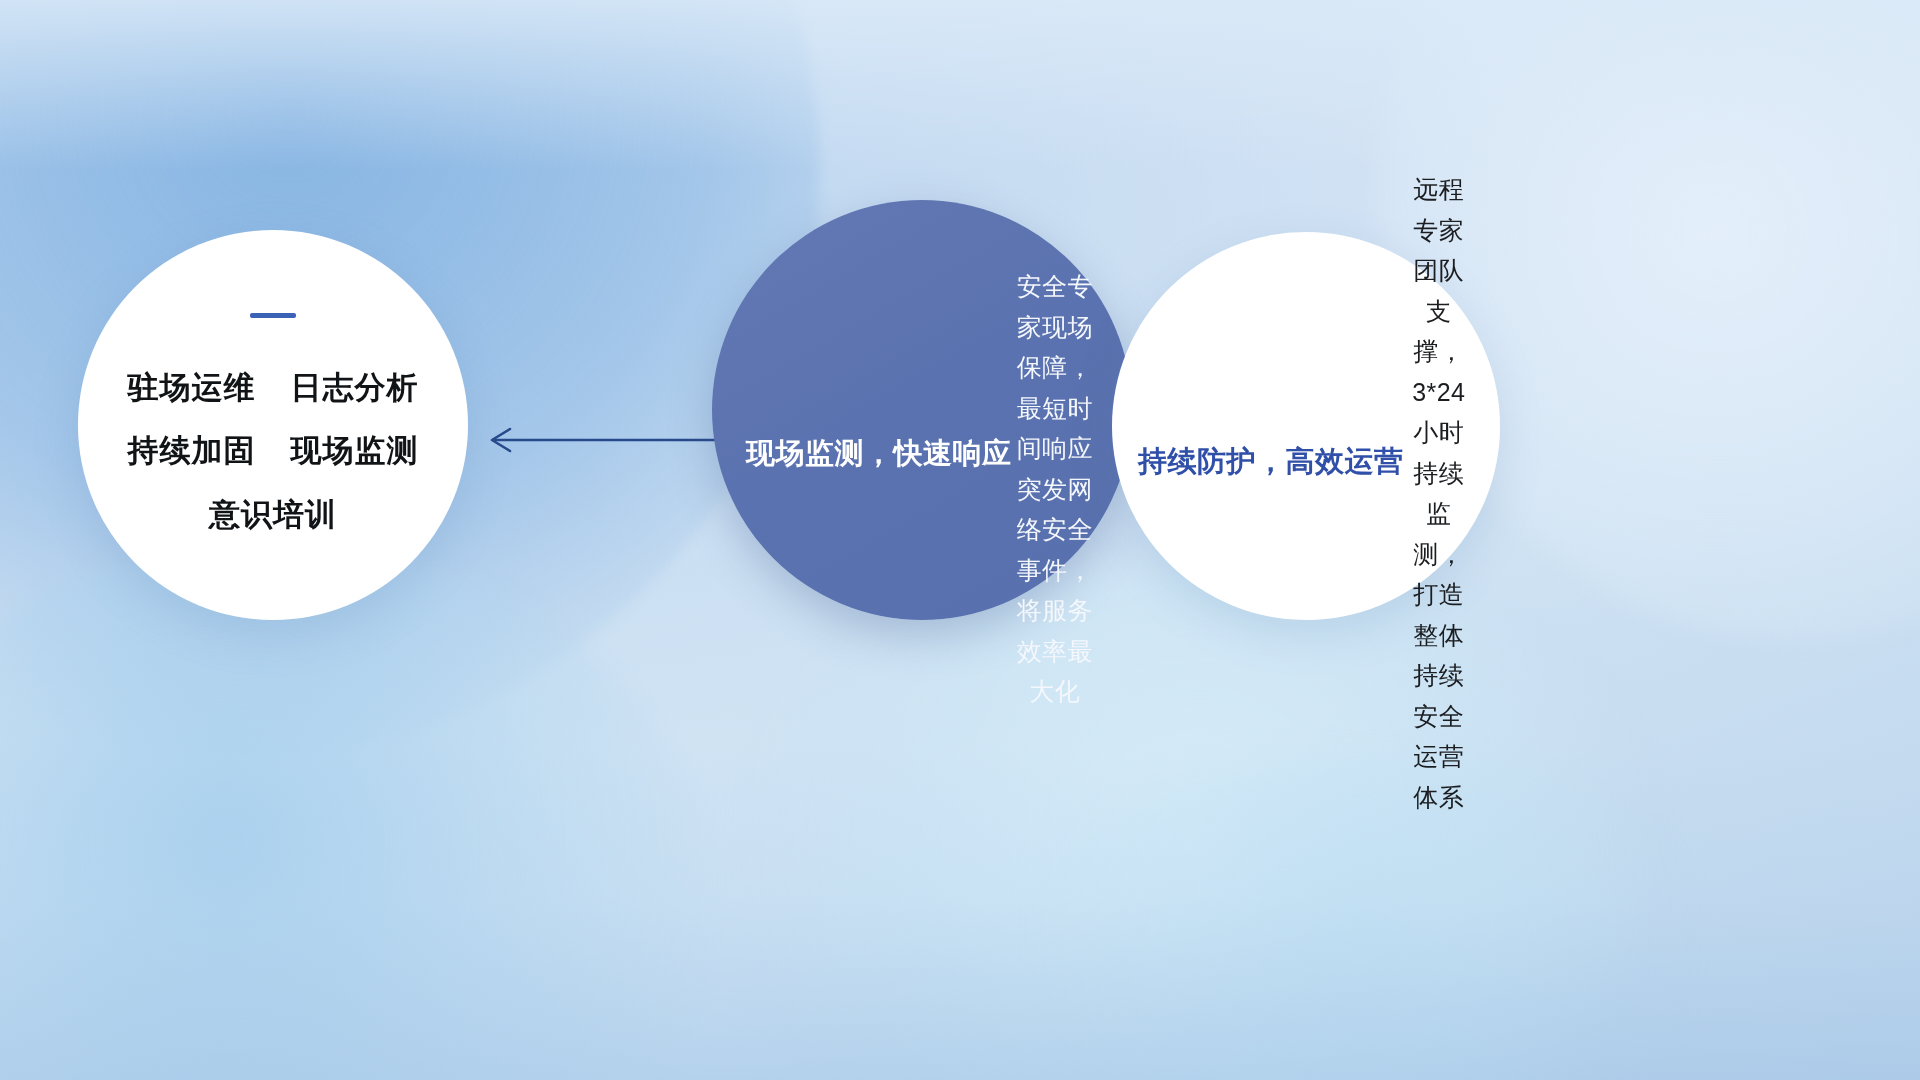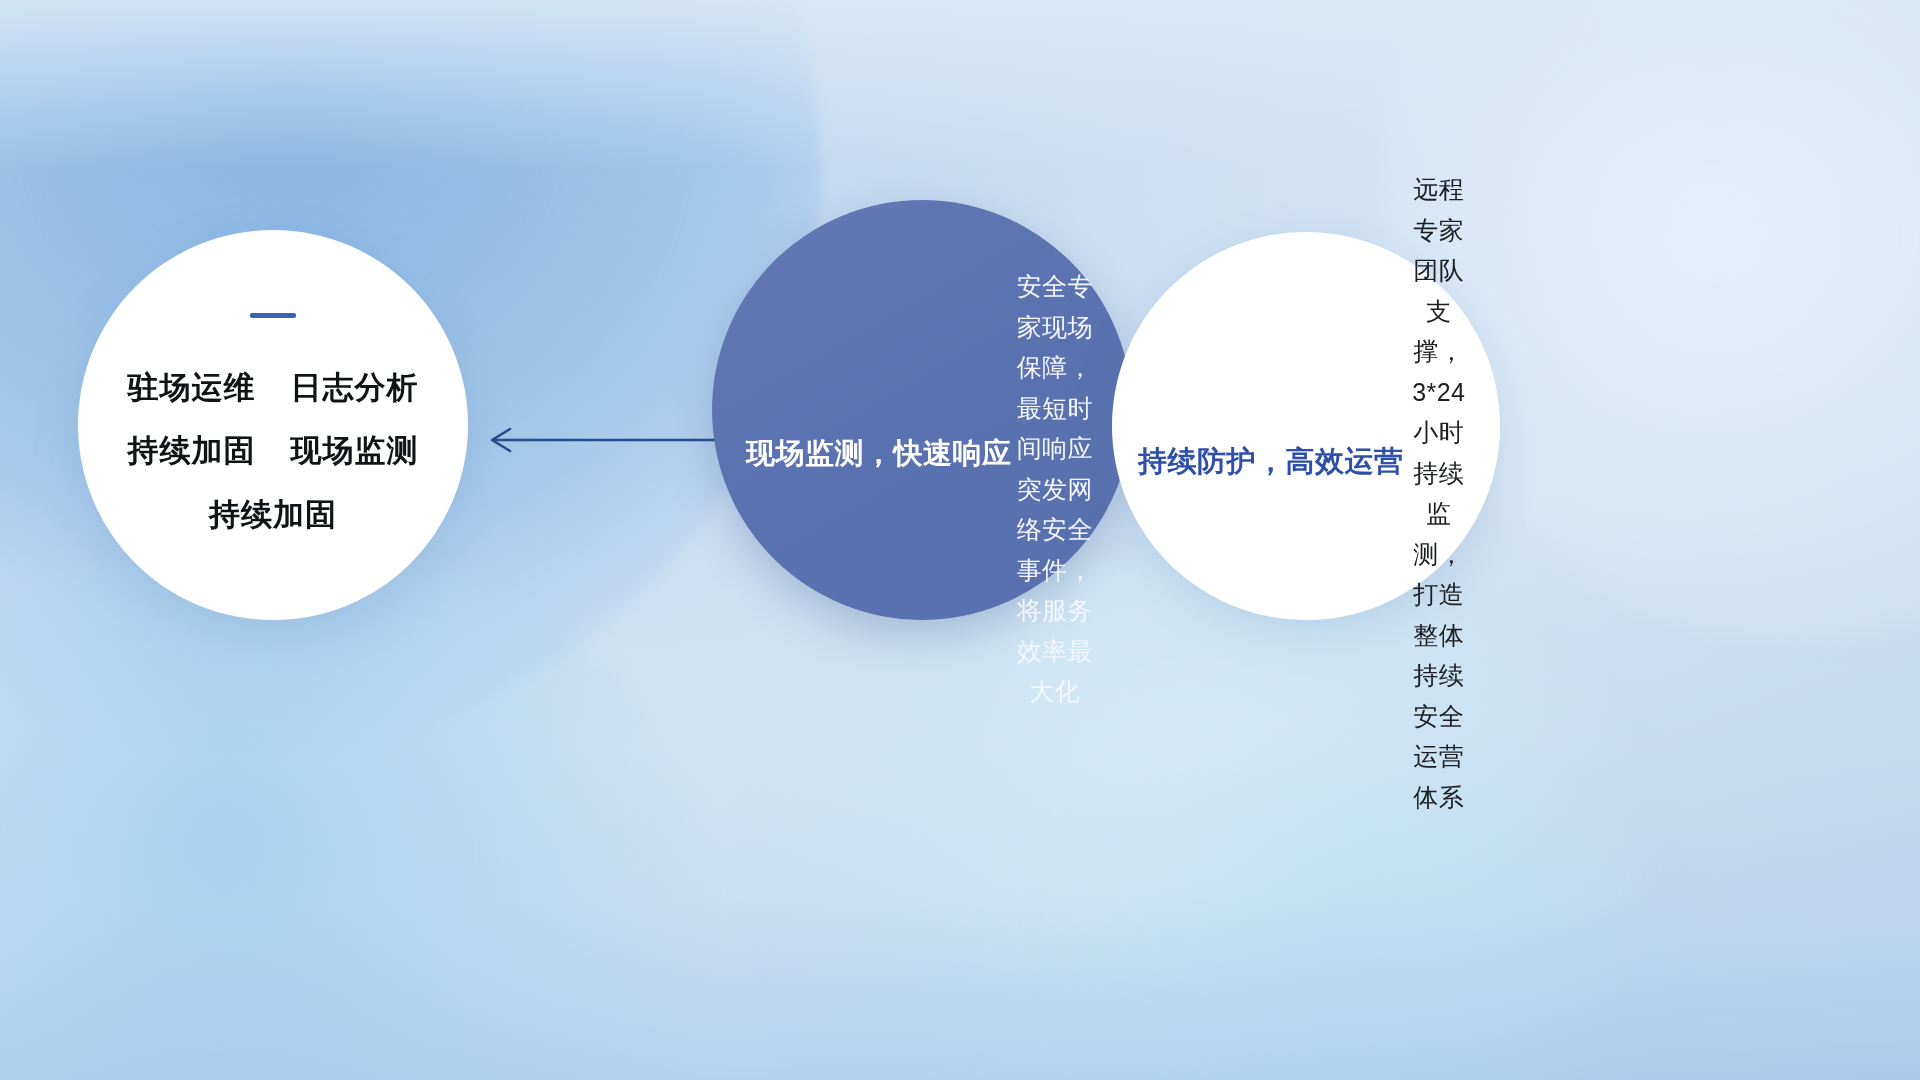--- a/index.html
+++ b/index.html
@@ -155,21 +155,21 @@
 <svg id="arrow" viewBox="0 0 240 50" xmlns="http://www.w3.org/2000/svg">
   <line x1="238" y1="25" x2="14" y2="25" stroke="#274a8c" stroke-width="2.6"></line>
   <polyline points="30,14 12,25 30,36" fill="none" stroke="#274a8c" stroke-width="2.6" stroke-linecap="round" stroke-linejoin="round"></polyline>
 </svg>
 
 <div class="circle" id="circle-left">
   <div class="inner">
     <div id="dash-accent"></div>
     <div class="left-line">驻场运维    日志分析</div>
     <div class="left-line">持续加固    现场监测</div>
-    <div class="left-line">持续加固</div>
+    <div class="left-line">意识培训</div>
   </div>
 </div>
 
 <div class="circle" id="circle-mid">
   <div class="inner">
     <div id="mid-title">现场监测，快速响应</div>
     <div id="mid-body">安全专家现场保障，最短时间响应突发网络安全事件，将服务效率最大化</div>
   </div>
 </div>
 

